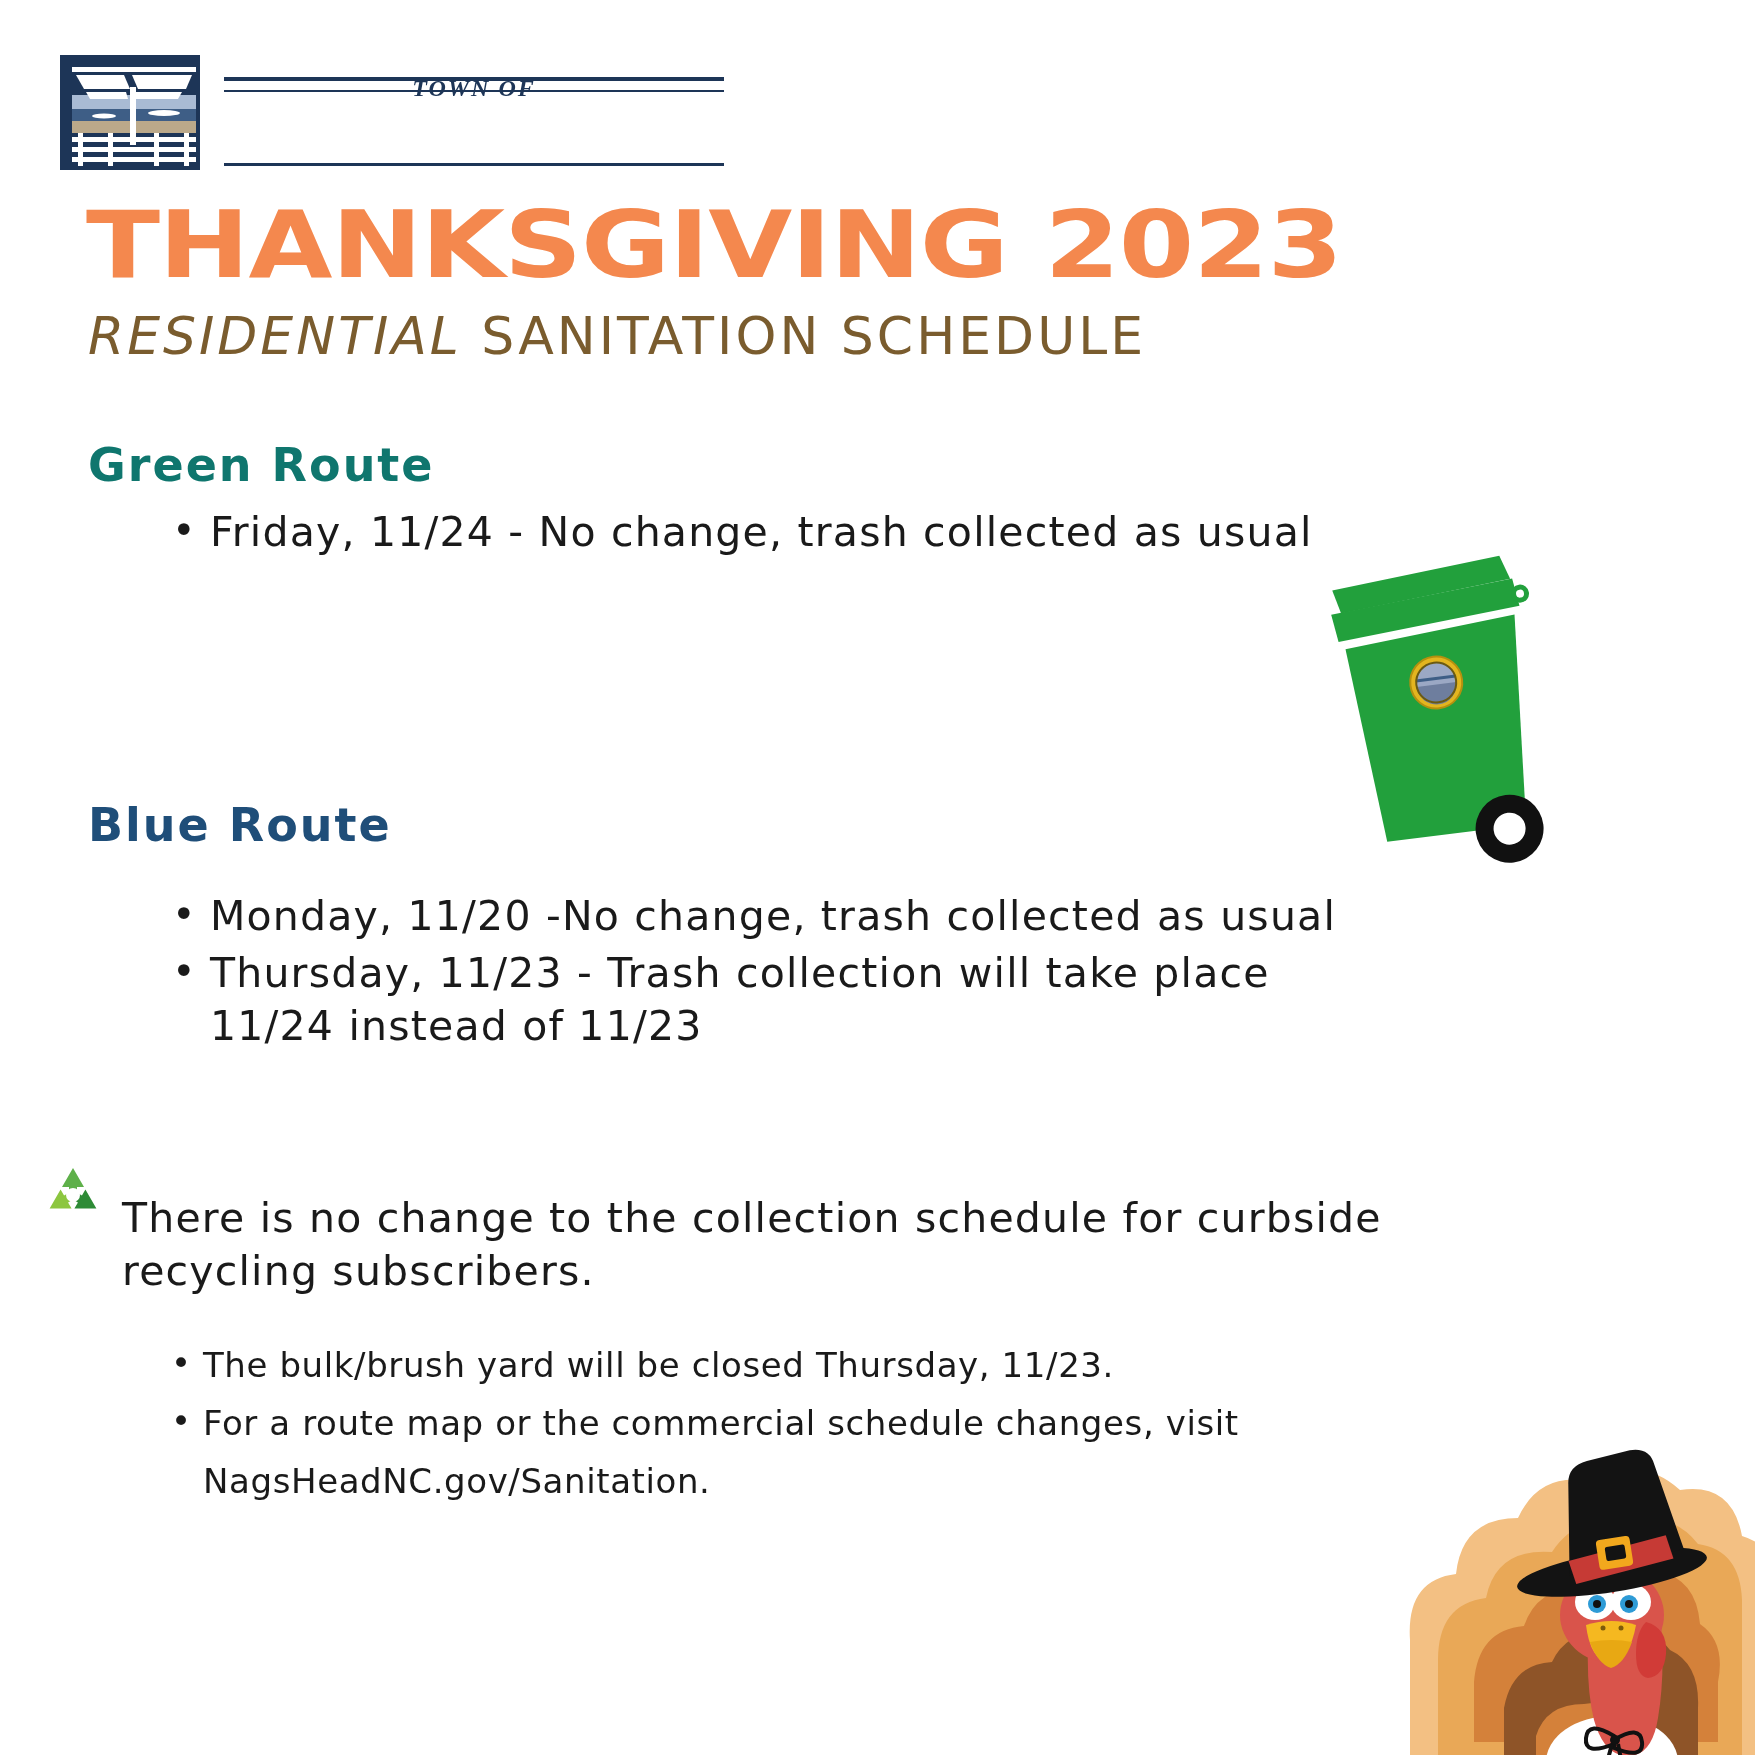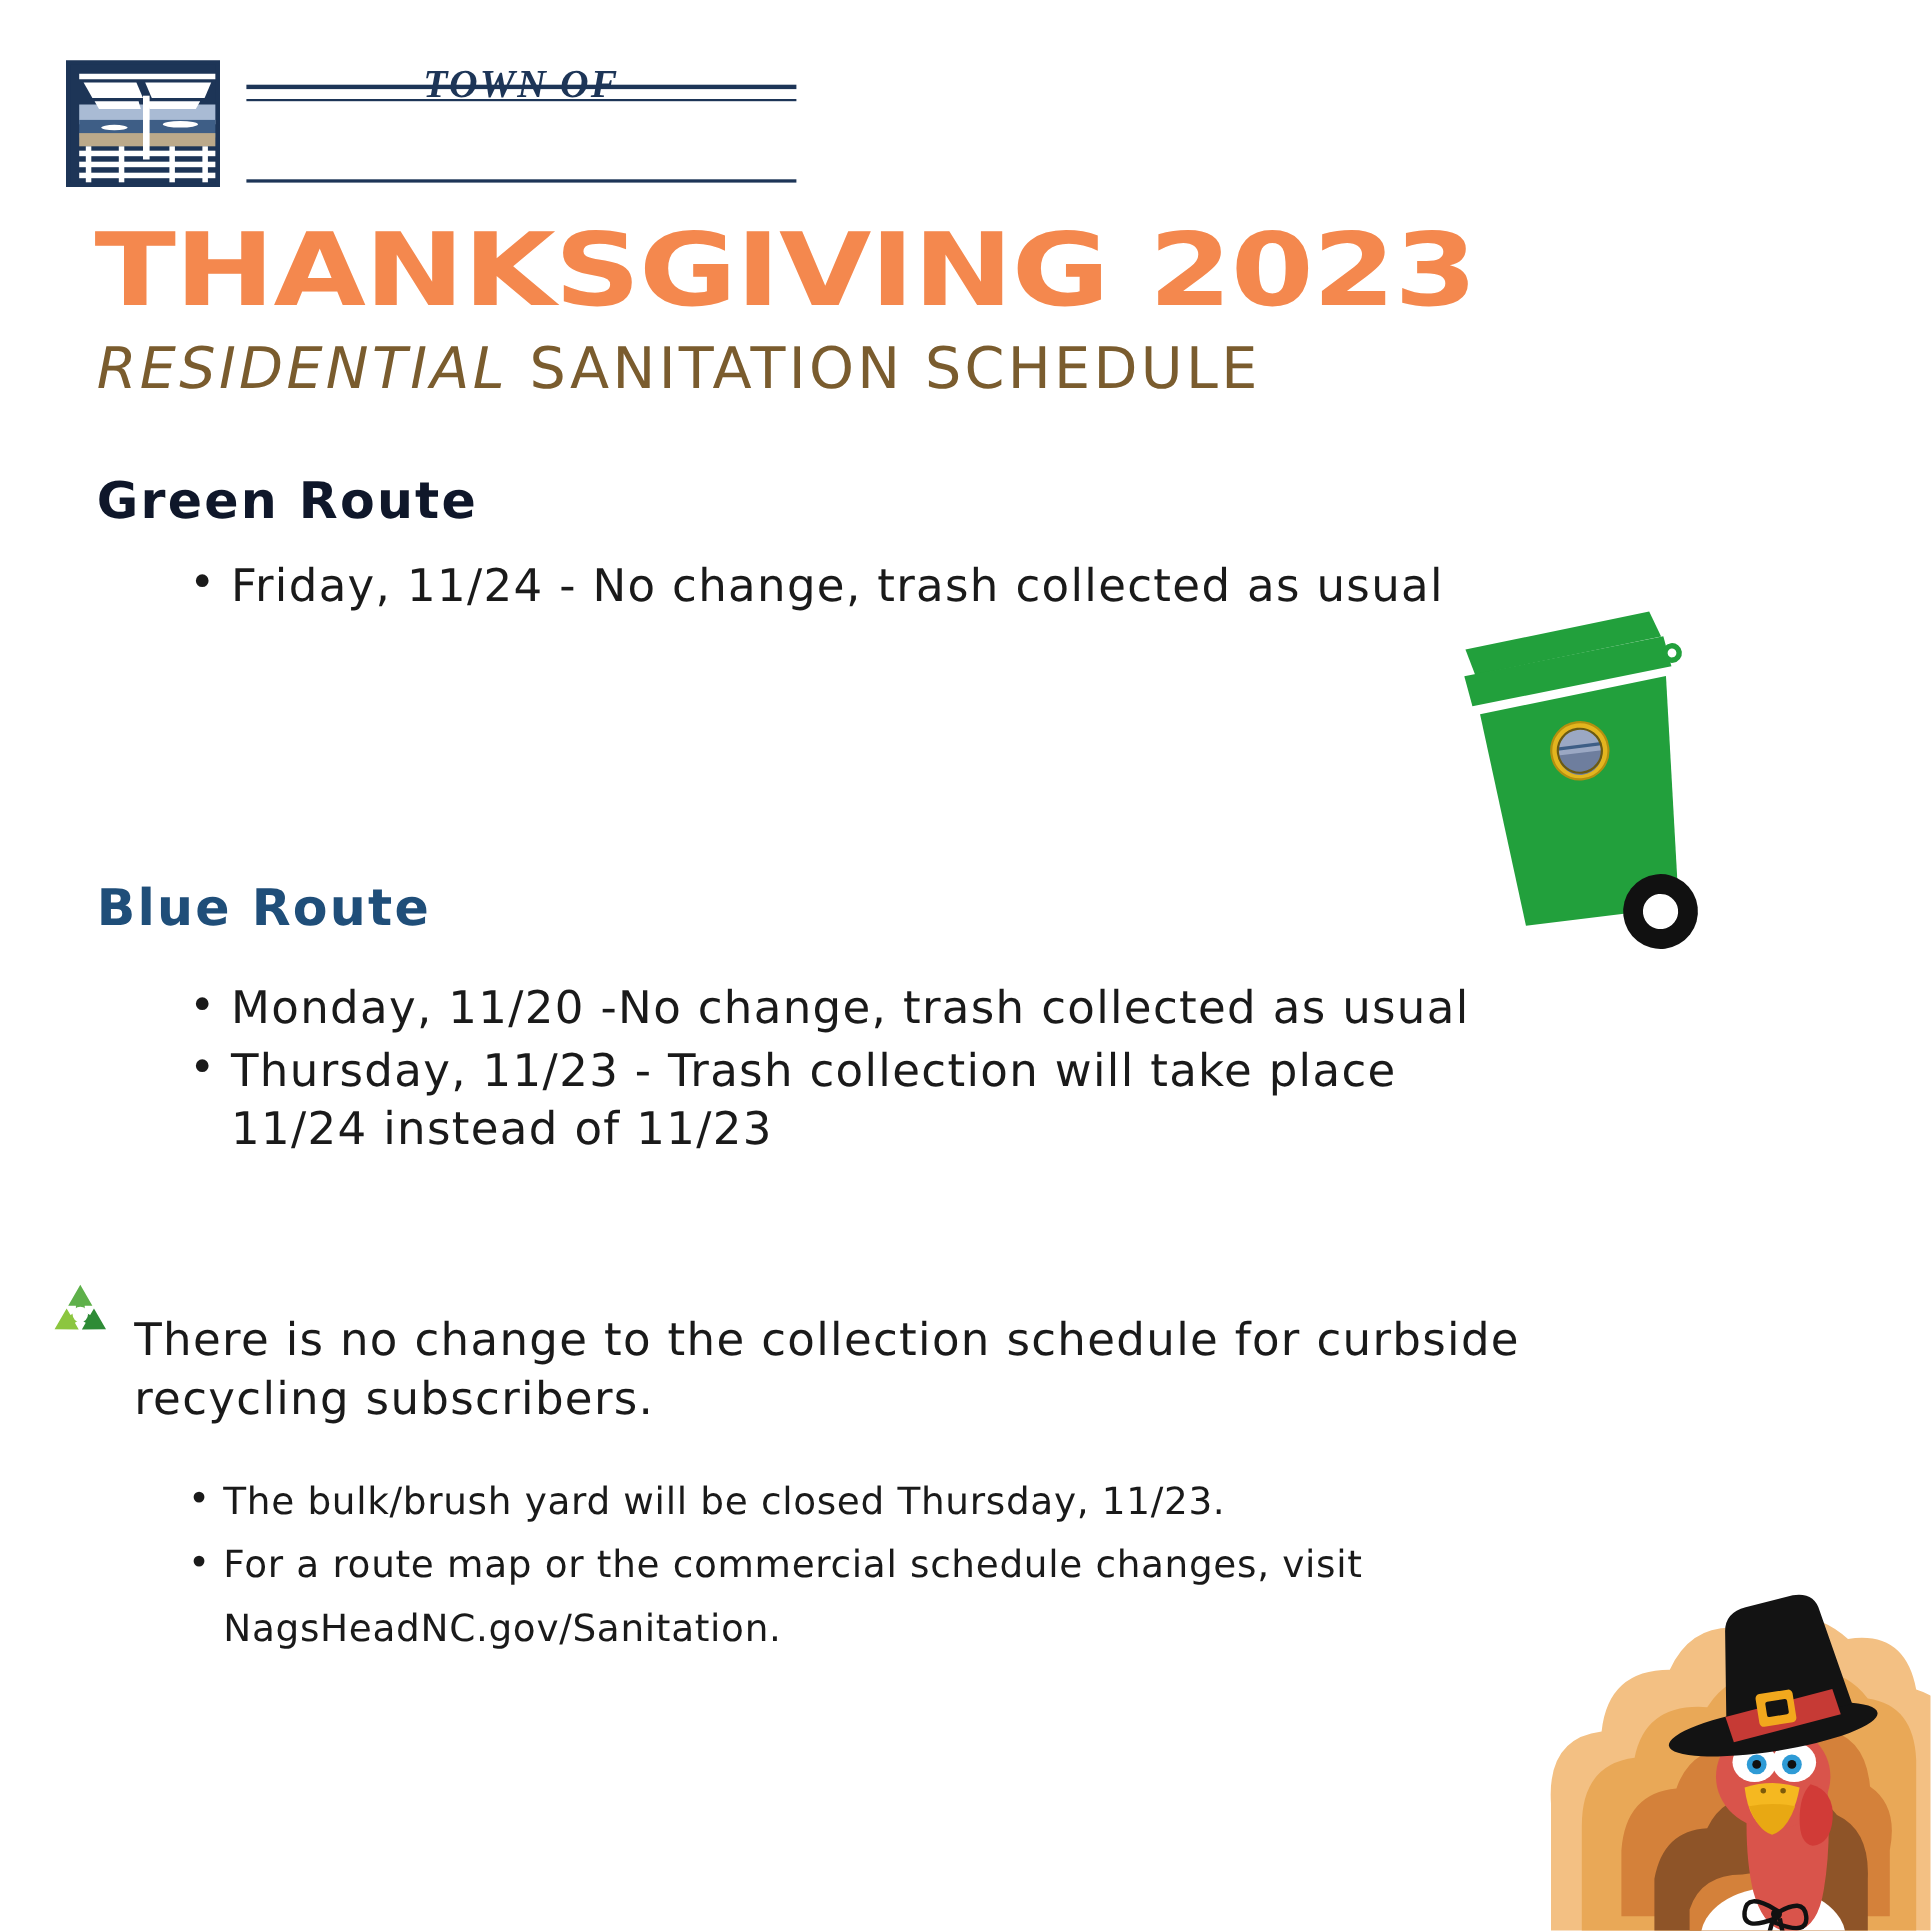--- a/index.html
+++ b/index.html
@@ -37,28 +37,28 @@
     overflow: hidden;
   }
   .logo-wordmark {
     margin-left: 24px;
     position: relative;
     width: 500px;
     height: 115px;
   }
   .lw-townof {
     position: absolute;
-    top: 0;
+    top: 20px;
     left: 0;
     width: 100%;
     text-align: center;
     font-family: "Liberation Serif", serif;
     font-style: italic;
     font-weight: bold;
-    font-size: 36px;
+    font-size: 24px;
     letter-spacing: 2px;
     color: #1d3557;
     z-index: 3;
   }
   .lw-rule-top {
     position: absolute;
     top: 22px;
     left: 0;
     width: 100%;
     height: 9px;
@@ -119,21 +119,21 @@
   }
 
   .route-heading {
     position: absolute;
     font-family: "DejaVu Sans", sans-serif;
     font-weight: bold;
     font-size: 46px;
     letter-spacing: 2px;
     white-space: nowrap;
   }
-  .route-heading.green { left: 88px; top: 428px; color: #0f172a; }
+  .route-heading.green { left: 88px; top: 438px; color: #0f766e; }
   .route-heading.blue  { left: 88px; top: 798px; color: #1F4E79; }
 
   
   .route-list {
     position: absolute;
     left: 150px;
     width: 1160px;
     margin: 0;
     padding: 0 0 0 60px;
     list-style: none;

